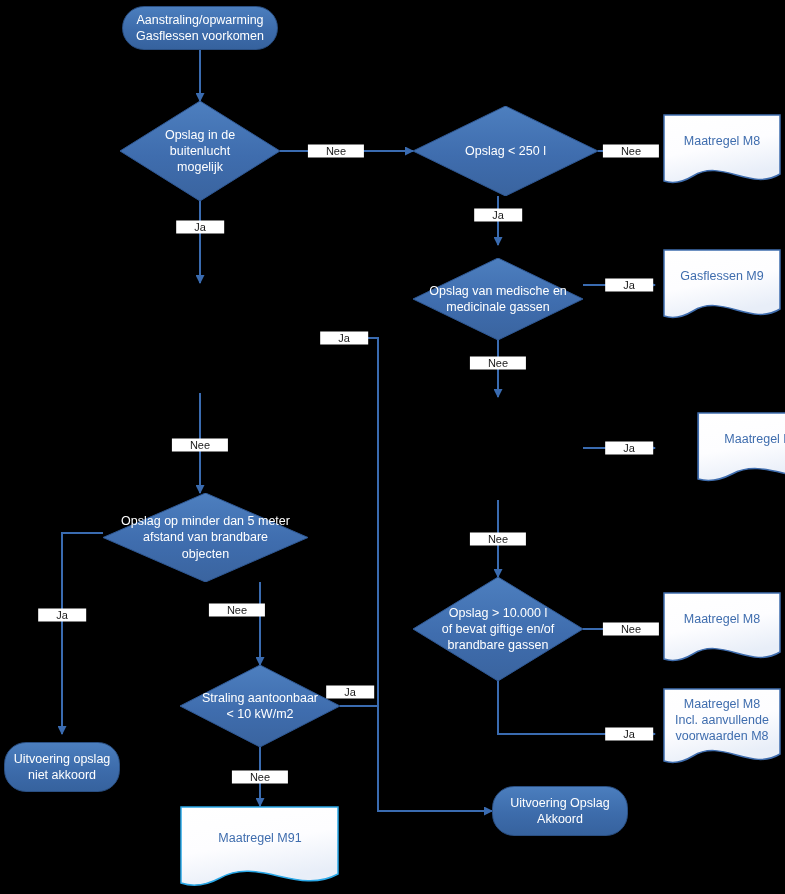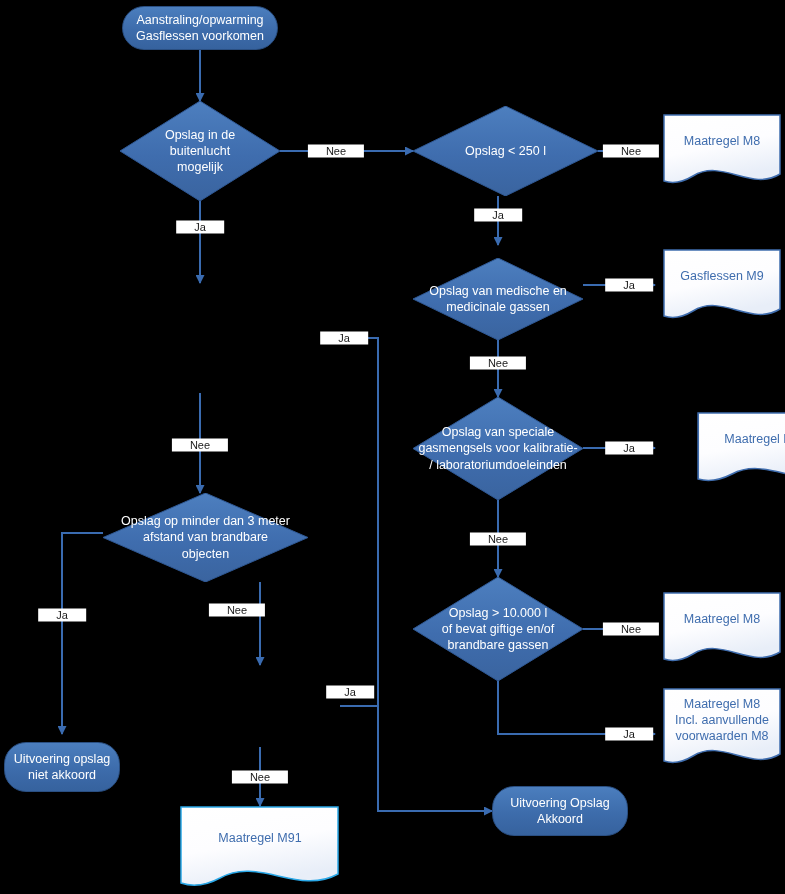--- a/index.html
+++ b/index.html
@@ -159,46 +159,36 @@
   <div class="node doc" style="left:663px;top:249px;width:118px;height:74px;">
     <svg viewBox="0 0 118 74" preserveAspectRatio="none">
       <path d="M1,1 L117,1 L117,60 C 88,78 59,44 30,62 C 20,68 10,70 1,67 Z" fill="url(#gDoc)" stroke="#3f6dae" stroke-width="1.5"></path>
     </svg>
     <div class="doclabel">
         <span style="white-space:pre-line">Gasflessen M9</span>
       </div>
   </div>
 
 
-  <div class="node diamond" style="left:413px;top:397px;width:170px;height:103px;">
-    <svg viewBox="0 0 170 103" preserveAspectRatio="none">
-      <polygon points="85,0 170,51.5 85,103 0,51.5" fill="url(#gDiamond)" stroke="#2f5893" stroke-width="1"></polygon>
-    </svg>
-    <div class="dlabel">
-        <span style="white-space:pre-line">Opslag van speciale
-gasmengsels voor kalibratie-
-/ laboratoriumdoeleinden</span>
-      </div>
-  </div>
 
   <div class="node doc" style="left:697px;top:412px;width:138px;height:74px;">
     <svg viewBox="0 0 118 74" preserveAspectRatio="none">
       <path d="M1,1 L117,1 L117,60 C 88,78 59,44 30,62 C 20,68 10,70 1,67 Z" fill="url(#gDoc)" stroke="#3f6dae" stroke-width="1.5"></path>
     </svg>
     <div class="doclabel">
         <span style="white-space:pre-line">Maatregel M10</span>
       </div>
   </div>
 
   <div class="node diamond" style="left:103px;top:493px;width:205px;height:89px;">
     <svg viewBox="0 0 205 89" preserveAspectRatio="none">
       <polygon points="102.5,0 205,44.5 102.5,89 0,44.5" fill="url(#gDiamond)" stroke="#2f5893" stroke-width="1"></polygon>
     </svg>
     <div class="dlabel">
-        <span style="white-space:pre-line">Opslag op minder dan 3 meter
+        <span style="white-space:pre-line">Opslag op minder dan 5 meter
 afstand van brandbare
 objecten</span>
       </div>
   </div>
 
   <div class="node diamond" style="left:413px;top:577px;width:170px;height:104px;">
     <svg viewBox="0 0 170 104" preserveAspectRatio="none">
       <polygon points="85,0 170,52 85,104 0,52" fill="url(#gDiamond)" stroke="#2f5893" stroke-width="1"></polygon>
     </svg>
     <div class="dlabel">
@@ -221,20 +211,29 @@
     <svg viewBox="0 0 118 82" preserveAspectRatio="none">
       <path d="M1,1 L117,1 L117,66 C 88,84 59,50 30,68 C 20,74 10,76 1,73 Z" fill="url(#gDoc)" stroke="#3f6dae" stroke-width="1.5"></path>
     </svg>
     <div class="doclabel" style="height:78%;">
         <span style="white-space:pre-line">Maatregel M8
 Incl. aanvullende
 voorwaarden M8</span>
       </div>
   </div>
 
+  <div class="node diamond" style="left:180px;top:665px;width:160px;height:82px;">
+    <svg viewBox="0 0 160 82" preserveAspectRatio="none">
+      <polygon points="80,0 160,41 80,82 0,41" fill="url(#gDiamond)" stroke="#2f5893" stroke-width="1"></polygon>
+    </svg>
+    <div class="dlabel">
+        <span style="white-space:pre-line">Straling aantoonbaar
+&lt; 10 kW/m2</span>
+      </div>
+  </div>
 
   <div class="node term" style="left:4px;top:742px;width:116px;height:50px;">
     <span style="white-space:pre-line">Uitvoering opslag
 niet akkoord</span>
   </div>
 
   <div class="node term" style="left:492px;top:786px;width:136px;height:50px;">
     <span style="white-space:pre-line">Uitvoering Opslag
 Akkoord</span>
   </div>

